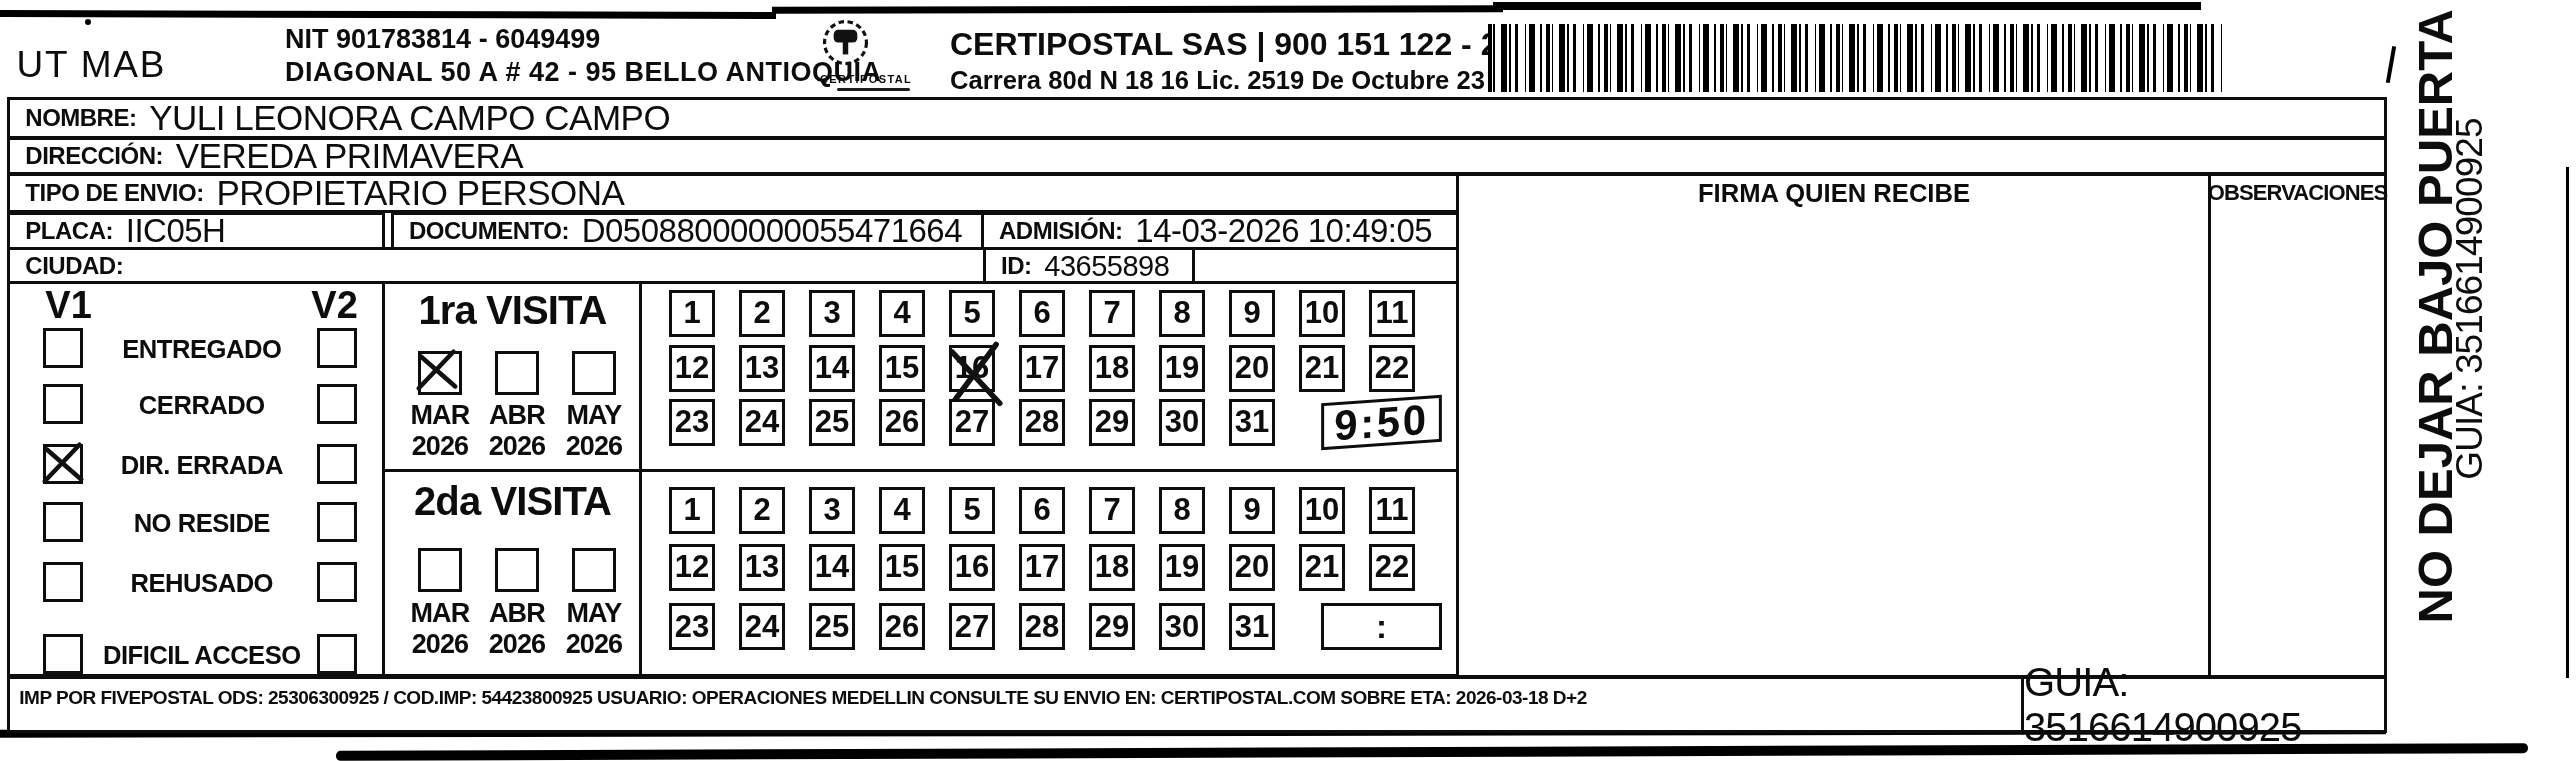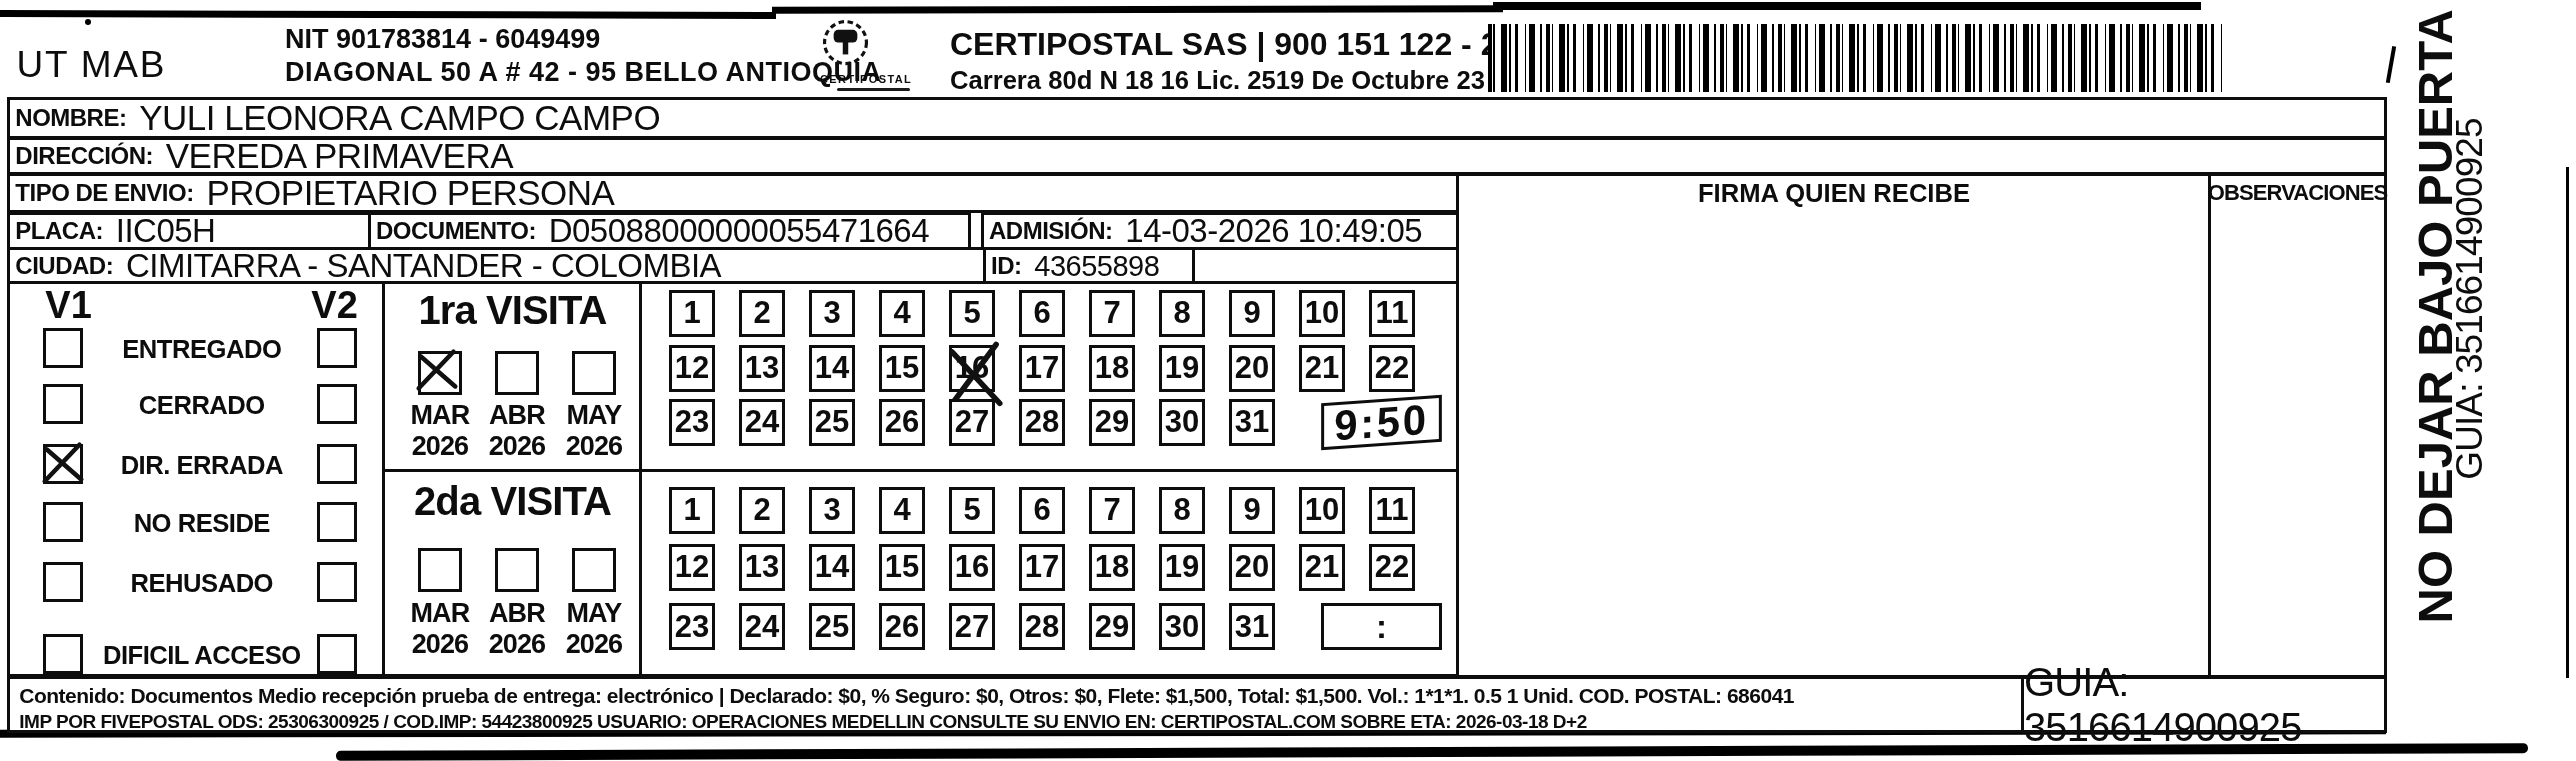--- a/index.html
+++ b/index.html
@@ -16,33 +16,33 @@
   .logo-smudge{width:73px;height:3.7px;background:#1a1a1a;margin:2.7px auto 0;border-radius:1.8px;}
   .hdr-company{position:absolute;left:950px;top:25.6px;font-size:32px;font-weight:bold;}
   .hdr-license{position:absolute;left:950px;top:66px;font-size:25.6px;font-weight:bold;}
   .barcode{position:absolute;left:1488px;top:24px;width:736px;height:68px;background:
     repeating-linear-gradient(90deg,#000 0 3.7px,#fff 3.7px 5.5px,#000 5.5px 7.3px,#fff 7.3px 12.8px,
     #000 12.8px 19px,#fff 19px 21px,#000 21px 23px,#fff 23px 27px,#000 27px 30px,#fff 30px 37px,
     #000 37px 38px,#fff 38px 41px,#000 41px 47px,#fff 47px 52px,#000 52px 54px,#fff 54px 58px);}
 
   
   .cell{position:absolute;border:3.7px solid #0d0d0d;box-sizing:border-box;background:#fff;}
-  .rowtxt{display:flex;align-items:center;gap:12.8px;padding-left:5px;white-space:nowrap;overflow:hidden;}
+  .rowtxt{display:flex;align-items:center;gap:12.8px;padding-left:15px;white-space:nowrap;overflow:hidden;}
   .lbl{font-size:24px;font-weight:bold;letter-spacing:-0.5px;}
   .val{font-size:33px;letter-spacing:-0.5px;}
   .val-big{font-size:35px;}
   .row-nombre{left:7.3px;top:97px;width:2380px;height:42px;}
   .row-direccion{left:7.3px;top:137px;width:2380px;height:38px;}
   .row-tipo{left:7.3px;top:173px;width:1452px;height:40px;}
   .firma-header{left:1456px;top:173px;width:756px;height:40px;display:flex;align-items:center;justify-content:center;font-size:25.6px;font-weight:bold;}
   .obs-header{left:2208px;top:173px;width:179px;height:40px;display:flex;align-items:center;justify-content:center;font-size:22px;font-weight:bold;letter-spacing:-0.9px;}
   .firma-body{left:1456px;top:210px;width:756px;height:468px;border-top:none;}
   .obs-body{left:2208px;top:210px;width:179px;height:468px;border-top:none;}
   .c-placa{left:7.3px;top:212px;width:378px;height:38px;}
-  .c-doc{left:368px;top:212px;width:603px;height:38px;}
+  .c-doc{left:391px;top:212px;width:603px;height:38px;}
   .c-adm{left:981px;top:212px;width:478px;height:38px;}
   .c-ciudad{left:7.3px;top:247px;width:979px;height:38px;}
   .c-id{left:983px;top:247px;width:212px;height:38px;}
   .c-tel{left:1191px;top:247px;width:268px;height:38px;}
 
   
   .checklist{left:7.3px;top:281px;width:378px;height:396px;}
   .vhead{position:absolute;font-size:38px;font-weight:bold;top:0px;}
   .v1h{left:35px;} .v2h{left:301px;}
   .opt-row{position:absolute;left:0;width:100%;height:42px;}
@@ -154,21 +154,20 @@
   <div class="cell rowtxt c-doc">
     <span class="lbl">DOCUMENTO:</span>
     <span class="val">D05088000000055471664</span>
   </div>
   <div class="cell rowtxt c-adm">
     <span class="lbl">ADMISIÓN:</span>
     <span class="val">14-03-2026 10:49:05</span>
   </div>
   <div class="cell rowtxt c-ciudad">
     <span class="lbl">CIUDAD:</span>
-    <span class="val">CIMITARRA - SANTANDER - COLOMBIA</span>
   </div>
   <div class="cell rowtxt c-id">
     <span class="lbl">ID:</span>
     <span class="val" style="font-size:29px">43655898</span>
   </div>
 
   <div class="cell checklist">
     <div class="vhead v1h">V1</div>
     <div class="vhead v2h">V2</div>
     <div id="status-options">
@@ -334,21 +333,20 @@
           <div class="day-cell">28</div>
           <div class="day-cell">29</div>
           <div class="day-cell">30</div>
           <div class="day-cell">31</div>
           <div class="timebox">:</div>
         </div>
       </div>
   </div>
 
   <div class="cell footer-left">
-    <div class="f-line1">Contenido: Documentos Medio recepción prueba de entrega: electrónico | Declarado: $0, % Seguro: $0, Otros: $0, Flete: $1,500, Total: $1,500. Vol.: 1*1*1. 0.5  1 Unid. COD. POSTAL: 686041</div>
     <div class="f-line2">IMP POR FIVEPOSTAL ODS: 25306300925 / COD.IMP: 54423800925 USUARIO: OPERACIONES MEDELLIN CONSULTE SU ENVIO EN: CERTIPOSTAL.COM SOBRE ETA: 2026-03-18 D+2</div>
   </div>
   <div class="cell footer-guia">GUIA: 3516614900925</div>
 
   <div class="side-warning">NO DEJAR BAJO PUERTA</div>
   <div class="side-guia">GUIA: 3516614900925</div>
 
 </div>
 
 

